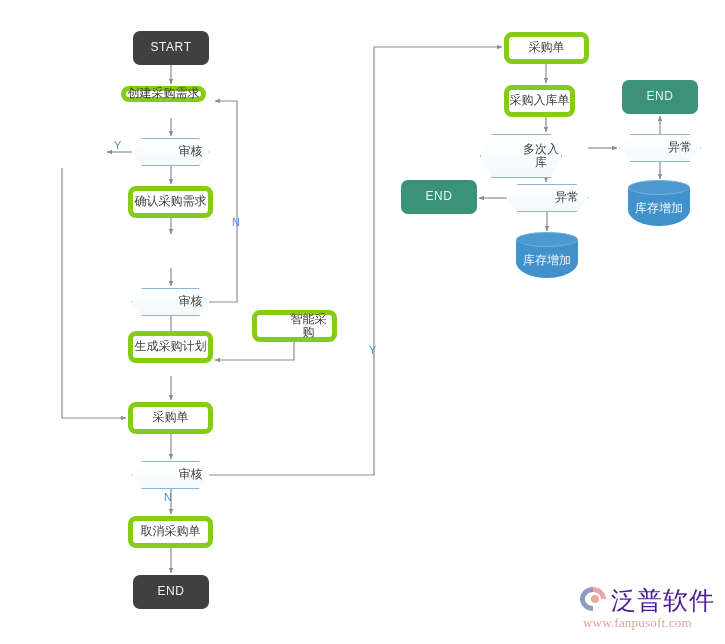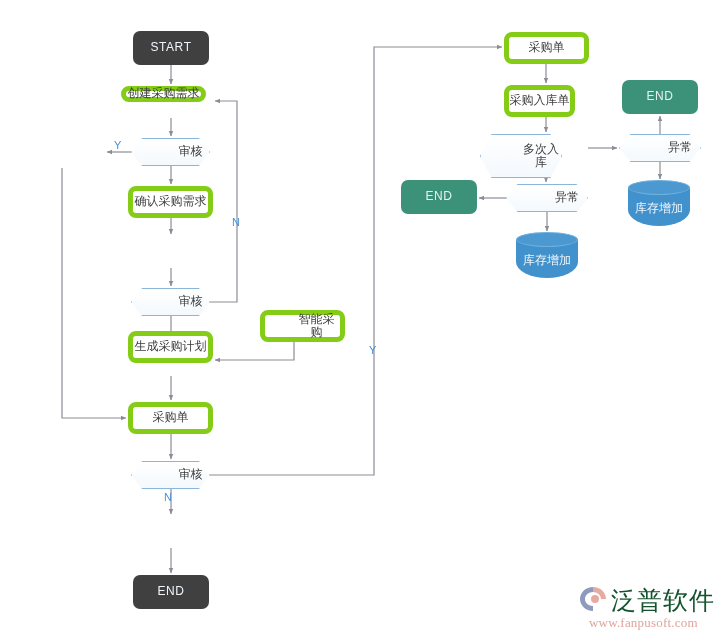--- a/index.html
+++ b/index.html
@@ -117,27 +117,27 @@
     right: 8px;
     bottom: 6px;
     width: 140px;
     height: 56px;
   }
   #wm-text {
     position: absolute;
     left: 34px;
     top: 2px;
     font-size: 25px;
-    color: #14532d;
+    color: #4c1d95;
     letter-spacing: 1px;
     font-family: "DejaVu Sans", sans-serif;
   }
   #wm-url {
     position: absolute;
-    left: 12px;
+    left: 6px;
     top: 33px;
     font-size: 13px;
     color: #e0a49c;
     font-family: "Liberation Serif", serif;
     letter-spacing: 0.2px;
   }
   #wm-mark {
     position: absolute;
     left: 2px;
     top: 4px;
@@ -223,37 +223,40 @@
   <div class="node n-process" style="left:128px;top:186px;width:85px;height:32px;">
     <span>确认采购需求</span>
   </div>
 
 
   <div class="node n-decision" style="left:131px;top:288px;width:79px;height:28px;">
     <span class="hexbg"></span>
     <span class="hexlabel">审核</span>
   </div>
 
-  <div class="node n-process" style="left:260px;top:310px;width:85px;height:32px;padding-left:28px;">
+  <div class="node n-process" style="left:252px;top:310px;width:85px;height:32px;padding-left:28px;">
     <span>智能采购</span>
   </div>
 
   <div class="node n-process" style="left:128px;top:331px;width:85px;height:32px;">
     <span>生成采购计划</span>
   </div>
 
   <div class="node n-process" style="left:128px;top:402px;width:85px;height:32px;">
     <span>采购单</span>
   </div>
 
   <div class="node n-decision" style="left:131px;top:461px;width:79px;height:28px;">
     <span class="hexbg"></span>
     <span class="hexlabel">审核</span>
   </div>
 
+  <div class="node n-process" style="left:128px;top:516px;width:85px;height:32px;">
+    <span>取消采购单</span>
+  </div>
 
   <div class="node n-start" style="left:133px;top:575px;width:76px;height:34px;">
     <span>END</span>
   </div>
 
   <div class="node n-process" style="left:504px;top:32px;width:85px;height:32px;">
     <span>采购单</span>
   </div>
 
   <div class="node n-process" style="left:504px;top:85px;width:71px;height:32px;">

